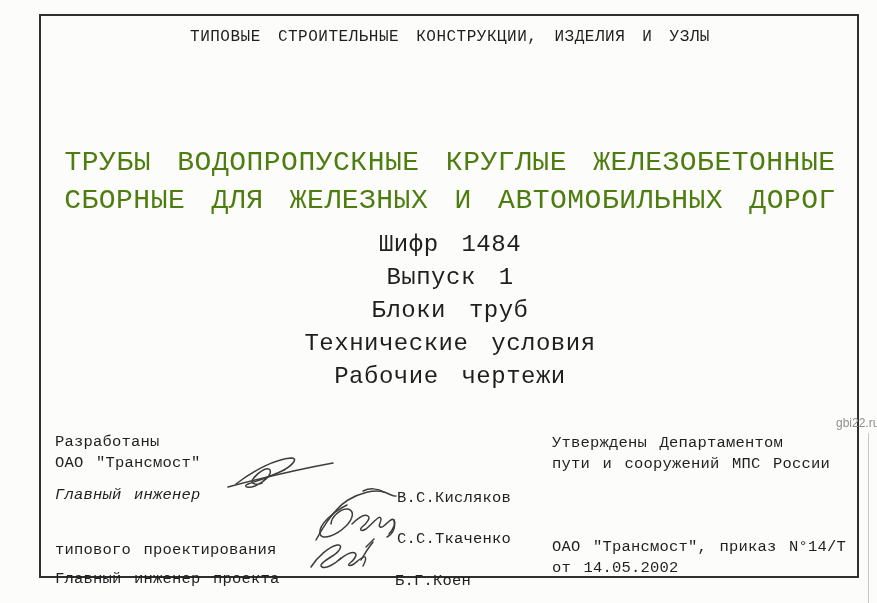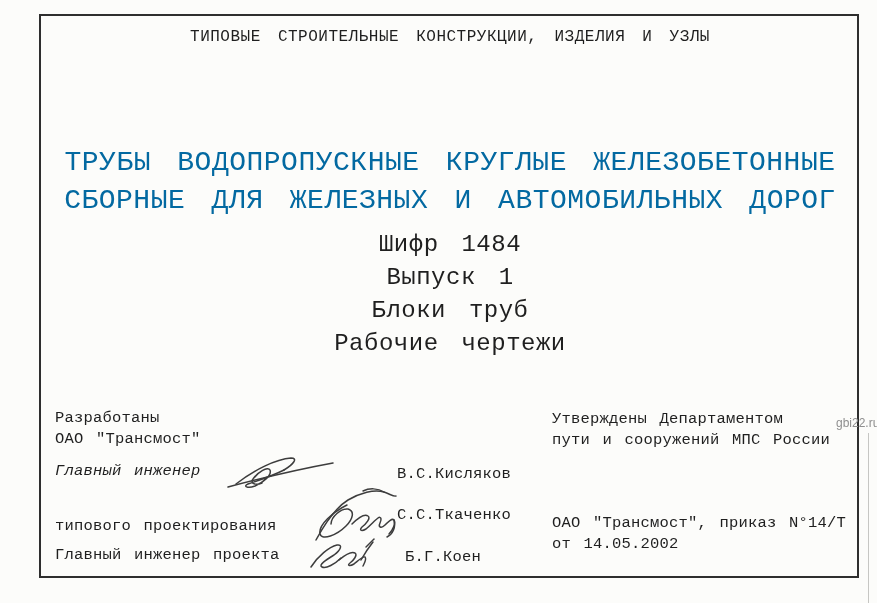--- a/index.html
+++ b/index.html
@@ -9,28 +9,28 @@
     background:#fcfcfa;
     overflow:hidden;
     font-family:"Liberation Mono","DejaVu Sans Mono",monospace;
     color:#1f1f1f;
   }
   .frame{
     position:absolute;left:39px;top:14px;width:820px;height:564px;
     border:2px solid #2e2e2e;
     box-sizing:border-box;
   }
-  .tline{position:absolute;white-space:nowrap;line-height:1.3;}
+  .tline{position:absolute;white-space:nowrap;line-height:1.3;margin-top:24px;}
   .centerband{position:absolute;left:39px;width:822px;text-align:center;}
   .header{
     top:27px;font-size:16px;letter-spacing:0.5px;word-spacing:7px;line-height:20px;
   }
   .title{
     top:144px;font-size:28px;letter-spacing:0.5px;word-spacing:9px;line-height:38px;
-    color:#0369a1;
+    color:#4d7c0f;
   }
   .subtitle{
     top:228px;font-size:24px;letter-spacing:0.5px;word-spacing:8px;line-height:33px;
   }
   .body-text{font-size:15.5px;letter-spacing:0.2px;word-spacing:3px;}
   .sig-layer{position:absolute;left:0;top:0;width:877px;height:603px;pointer-events:none;}
   .sig-layer path{fill:none;stroke:#3d3d3d;stroke-width:1.5;stroke-linecap:round;stroke-linejoin:round;}
   .watermark{
     position:absolute;left:836px;top:416px;
     font-family:"Liberation Sans","DejaVu Sans",sans-serif;
@@ -49,35 +49,36 @@
 
   <div class="centerband title">
     <div>ТРУБЫ ВОДОПРОПУСКНЫЕ КРУГЛЫЕ ЖЕЛЕЗОБЕТОННЫЕ</div>
     <div>СБОРНЫЕ ДЛЯ ЖЕЛЕЗНЫХ И АВТОМОБИЛЬНЫХ ДОРОГ</div>
   </div>
 
   <div class="centerband subtitle">
     <div>Шифр 1484</div>
     <div>Выпуск 1</div>
     <div>Блоки труб</div>
+    <div>Технические условия</div>
     <div>Рабочие чертежи</div>
   </div>
 
   <div class="tline body-text" style="left:55px;top:408px;">Разработаны</div>
   <div class="tline body-text" style="left:55px;top:429px;">ОАО "Трансмост"</div>
 
   <div class="tline body-text" style="left:55px;top:461px;font-style:italic;">Главный инженер</div>
 
   <div class="tline body-text" style="left:55px;top:545px;">Главный инженер проекта</div>
 
   <div class="tline body-text" style="left:55px;top:516px;">типового проектирования</div>
 
   <div class="tline body-text" style="left:397px;top:505px;">С.С.Ткаченко</div>
   <div class="tline body-text" style="left:397px;top:464px;">В.С.Кисляков</div>
-  <div class="tline body-text" style="left:405px;top:547px;">Б.Г.Коен</div>
+  <div class="tline body-text" style="left:395px;top:547px;">Б.Г.Коен</div>
 
   <div class="tline body-text" style="left:552px;top:409px;">Утверждены Департаментом</div>
   <div class="tline body-text" style="left:552px;top:430px;">пути и сооружений МПС России</div>
 
   <div class="tline body-text" style="left:552px;top:513px;">ОАО "Трансмост", приказ N°14/Т</div>
   <div class="tline body-text" style="left:552px;top:534px;">от 14.05.2002</div>
 
   <svg class="sig-layer" viewBox="0 0 877 603">
     <g>
       <path d="M 228 487 C 262 478 300 469 333 463"></path>

